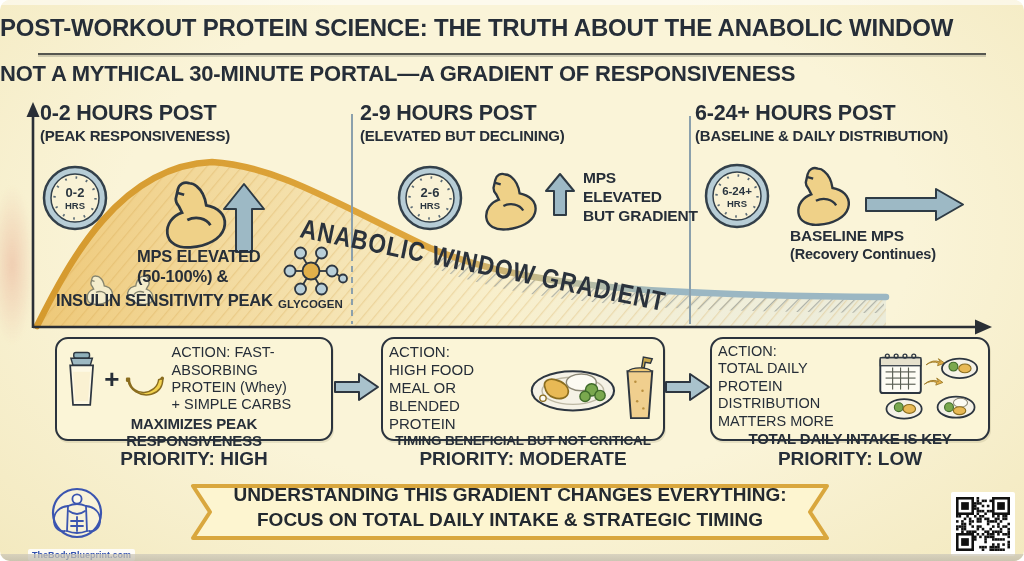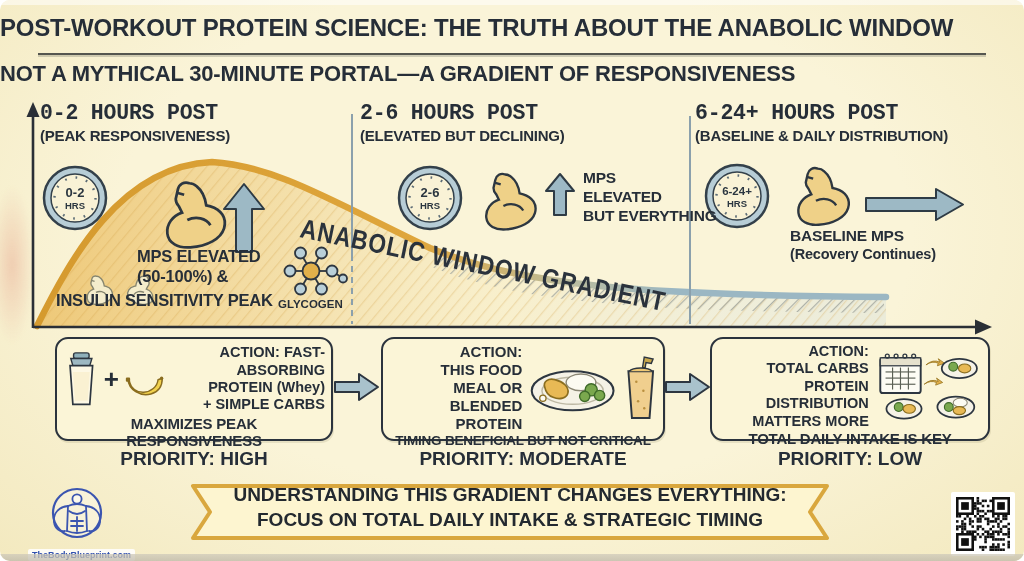--- a/index.html
+++ b/index.html
@@ -3,35 +3,35 @@
 <meta charset="utf-8">
 <style>
   html,body{margin:0;padding:0;background:#ffffff;}
   .stage{position:relative;width:1024px;height:561px;overflow:hidden;border-radius:10px;
     background:radial-gradient(ellipse at 50% 42%, #faf4d8 55%, #f3e9bf 100%);
     font-family:"Liberation Sans", sans-serif; color:#262e38;}
   .t{position:absolute;font-weight:bold;text-align:left;color:#262e38;line-height:1.22;letter-spacing:-0.2px;}
   .title{left:0;right:0;top:13px;font-size:24px;letter-spacing:-0.2px;}
   .rule{position:absolute;left:38px;right:38px;top:53px;height:2px;background:#55564f;box-shadow:0 2px 0 rgba(85,86,79,.25);}
   .subtitle{left:0;right:0;top:61px;font-size:22px;}
-  .col-title{font-size:21.5px;font-family:Liberation Mono, monospace;}
+  .col-title{font-size:21.5px;}
   .col-sub{font-size:15px;margin-top:1px;}
   .note-md{font-size:16.5px;}
   .note-sm{font-size:15.5px;}
   .tiny{font-size:11.5px;letter-spacing:0;}
   .grad-label{font-size:27px;font-weight:bold;fill:#2a323c;letter-spacing:1px;}
   .clock-t1{font-size:13px;font-weight:bold;fill:#2b3640;text-anchor:middle;}
   .clock-t2{font-size:9.5px;font-weight:bold;fill:#2b3640;text-anchor:middle;}
   .clock-t1.wide{font-size:11.5px;}
   .bicep-gold{fill:#efd188;stroke:#2d3741;stroke-width:2.6;}
   .bicep-mini{fill:#f4edcc;stroke:#85856f;stroke-width:3;}
   .abox{position:absolute;height:104px;border:2.5px solid #2b333d;border-radius:13px;background:#fbf5d7;
     box-shadow:1px 2px 0 rgba(90,80,40,.12);display:flex;flex-direction:column;padding:4px 6px 5px;box-sizing:border-box;}
   .abox-row{flex:1;display:flex;align-items:center;justify-content:center;gap:6px;}
-  .alines{font-weight:bold;text-align:right;line-height:1.2;font-size:14.5px;}
+  .alines{font-weight:normal;text-align:left;line-height:1.2;font-size:14.5px;}
   .abox-note{font-weight:bold;text-align:center;font-size:15px;padding-bottom:2px;letter-spacing:-0.2px;}
   .abox-note.long{font-size:13.5px;}
   .plus{font-size:26px;font-weight:bold;margin:0 -2px;}
   .priority{position:absolute;font-weight:bold;font-size:19px;text-align:center;}
   .banner{position:absolute;left:183px;top:483px;width:654px;height:58px;}
   .banner-text{position:absolute;inset:0;display:flex;flex-direction:column;align-items:center;justify-content:flex-start;
     font-weight:bold;font-size:19px;line-height:1.3;text-align:center;color:#23292f;}
   .logo{position:absolute;left:28px;top:486px;width:98px;text-align:center;}
   .logo-text{font-size:9px;font-weight:bold;color:#2f4fae;background:rgba(255,255,255,.85);border-radius:2px;
     display:inline-block;padding:1px 4px;margin-top:-2px;}
@@ -50,21 +50,21 @@
 
   <div class="t title">POST-WORKOUT PROTEIN SCIENCE: THE TRUTH ABOUT THE ANABOLIC WINDOW</div>
   <div class="rule"></div>
   <div class="t subtitle">NOT A MYTHICAL 30-MINUTE PORTAL—A GRADIENT OF RESPONSIVENESS</div>
 
   <div class="t" style="left:40px;top:100px;width:310px;">
     <div class="col-title">0-2 HOURS POST</div>
     <div class="col-sub">(PEAK RESPONSIVENESS)</div>
   </div>
   <div class="t" style="left:360px;top:100px;width:320px;">
-    <div class="col-title">2-6 HOURS POST</div>
+    <div class="col-title">2-9 HOURS POST</div>
     <div class="col-sub">(ELEVATED BUT DECLINING)</div>
   </div>
   <div class="t" style="left:695px;top:100px;width:315px;">
     <div class="col-title">6-24+ HOURS POST</div>
     <div class="col-sub">(BASELINE &amp; DAILY DISTRIBUTION)</div>
   </div>
 
   <svg width="1024" height="248" viewBox="0 0 1024 248" style="position:absolute;left:0;top:90px;">
     <defs>
       <linearGradient id="fillGrad" x1="0" y1="0" x2="1" y2="0">
@@ -172,21 +172,21 @@
 
   <div class="t note-md" style="left:137px;top:246px;width:160px;">
     <div>MPS ELEVATED</div>
       <div>(50-100%) &amp;</div>
   </div>
   <div class="t note-md" style="left:56px;top:290px;width:240px;">INSULIN SENSITIVITY PEAK</div>
   <div class="t tiny" style="left:278px;top:297px;width:82px;">GLYCOGEN</div>
   <div class="t note-sm" style="left:583px;top:169px;width:140px;">
     <div>MPS</div>
       <div>ELEVATED</div>
-      <div>BUT EVERYTHING</div>
+      <div>BUT GRADIENT</div>
   </div>
   <div class="t note-sm" style="left:790px;top:227px;width:190px;">
     <div>BASELINE MPS</div>
       <div style="font-size:14.5px;">(Recovery Continues)</div>
   </div>
 
   <div class="abox" style="left:55px;top:337px;width:278px;">
     <div class="abox-row">
       <svg width="46" height="72" viewBox="0 0 52 80">
         <rect x="15" y="3" width="22" height="8" rx="3" fill="#8fb0ba" stroke="#2d3640" stroke-width="2"></rect>
@@ -211,21 +211,21 @@
   <div class="priority" style="left:55px;top:448px;width:278px;">PRIORITY: HIGH</div>
 
   <svg width="48" height="34" style="position:absolute;left:333px;top:370px;">
     <polygon points="2,12 26,12 26,4 45,17 26,30 26,22 2,22" fill="#a9c2cc" stroke="#2d3640" stroke-width="2" stroke-linejoin="round"></polygon>
   </svg>
 
   <div class="abox" style="left:381px;top:337px;width:284px;">
     <div class="abox-row">
       <div class="alines" style="font-size:15px;">
         <div>ACTION:</div>
-          <div>THIS FOOD</div>
+          <div>HIGH FOOD</div>
         <div>MEAL OR</div>
           <div>BLENDED PROTEIN</div>
       </div>
       <svg width="96" height="66" viewBox="0 0 96 66">
         <ellipse cx="48" cy="36" rx="44" ry="21" fill="#f5f2e6" stroke="#2d3640" stroke-width="2.2"></ellipse>
         <ellipse cx="48" cy="36" rx="33" ry="14.5" fill="none" stroke="#bdb8a4" stroke-width="1.5"></ellipse>
         <ellipse cx="57" cy="27" rx="16" ry="9" fill="#fcfbf2" stroke="#8b8775" stroke-width="1.5"></ellipse>
         <circle cx="68" cy="35" r="6.5" fill="#7aa84e" stroke="#3f6b2a" stroke-width="1.5"></circle>
         <circle cx="77" cy="41" r="5.5" fill="#7aa84e" stroke="#3f6b2a" stroke-width="1.5"></circle>
         <circle cx="61" cy="42" r="5.5" fill="#7aa84e" stroke="#3f6b2a" stroke-width="1.5"></circle>
@@ -247,21 +247,21 @@
   <div class="priority" style="left:381px;top:448px;width:284px;">PRIORITY: MODERATE</div>
 
   <svg width="48" height="34" style="position:absolute;left:664px;top:370px;">
     <polygon points="2,12 26,12 26,4 45,17 26,30 26,22 2,22" fill="#a9c2cc" stroke="#2d3640" stroke-width="2" stroke-linejoin="round"></polygon>
   </svg>
 
   <div class="abox" style="left:710px;top:337px;width:280px;">
     <div class="abox-row">
       <div class="alines">
         <div>ACTION:</div>
-          <div>TOTAL CARBS</div>
+          <div>TOTAL DAILY</div>
         <div>PROTEIN DISTRIBUTION</div>
           <div>MATTERS MORE</div>
       </div>
       <svg width="122" height="84" viewBox="0 0 122 84">
         <rect x="6" y="10" width="46" height="40" rx="3" fill="#fdfcf4" stroke="#2d3640" stroke-width="2.2"></rect>
         <rect x="6" y="10" width="46" height="9" fill="#e6e1cd" stroke="#2d3640" stroke-width="1.4"></rect>
         <circle cx="14" cy="8" r="2.2" fill="none" stroke="#2d3640" stroke-width="1.5"></circle>
         <circle cx="24" cy="8" r="2.2" fill="none" stroke="#2d3640" stroke-width="1.5"></circle>
         <circle cx="34" cy="8" r="2.2" fill="none" stroke="#2d3640" stroke-width="1.5"></circle>
         <circle cx="44" cy="8" r="2.2" fill="none" stroke="#2d3640" stroke-width="1.5"></circle>

